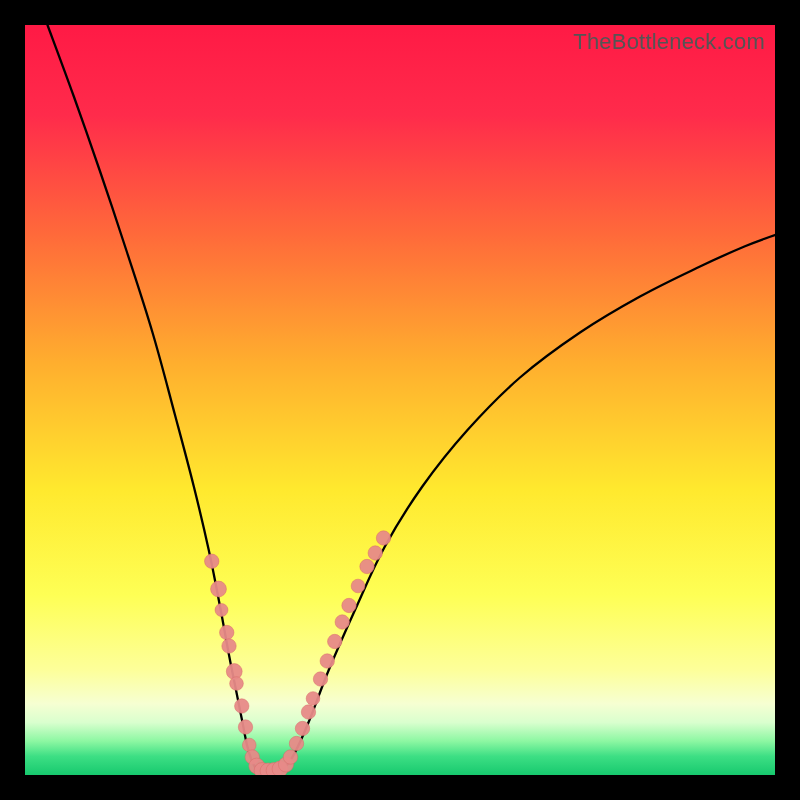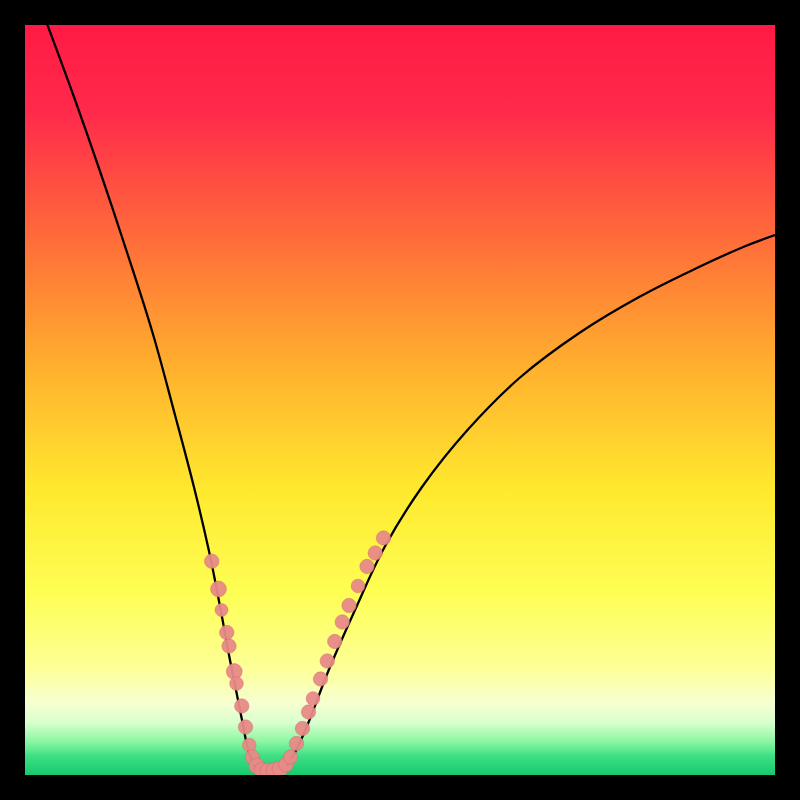--- a/index.html
+++ b/index.html
@@ -94,14 +94,15 @@
           <circle cx="302.25" cy="636" r="7.2" fill="#e78a88" stroke="#d86a68" stroke-width="0.5" fill-opacity="0.95"></circle>
           <circle cx="309.75" cy="616.5" r="7.2" fill="#e78a88" stroke="#d86a68" stroke-width="0.5" fill-opacity="0.95"></circle>
           <circle cx="317.25" cy="597" r="7.2" fill="#e78a88" stroke="#d86a68" stroke-width="0.5" fill-opacity="0.95"></circle>
           <circle cx="324.00000000000006" cy="580.5" r="7.2" fill="#e78a88" stroke="#d86a68" stroke-width="0.5" fill-opacity="0.95"></circle>
           <circle cx="333" cy="561" r="6.84" fill="#e78a88" stroke="#d86a68" stroke-width="0.5" fill-opacity="0.95"></circle>
           <circle cx="342" cy="541.5" r="7.2" fill="#e78a88" stroke="#d86a68" stroke-width="0.5" fill-opacity="0.95"></circle>
           <circle cx="350.25" cy="528" r="7.2" fill="#e78a88" stroke="#d86a68" stroke-width="0.5" fill-opacity="0.95"></circle>
           <circle cx="358.5" cy="513" r="7.2" fill="#e78a88" stroke="#d86a68" stroke-width="0.5" fill-opacity="0.95"></circle>
         </g>
     </svg>
+    <div class="watermark">TheBottleneck.com</div>
   </div>
 </div>
 
 </body></html>

